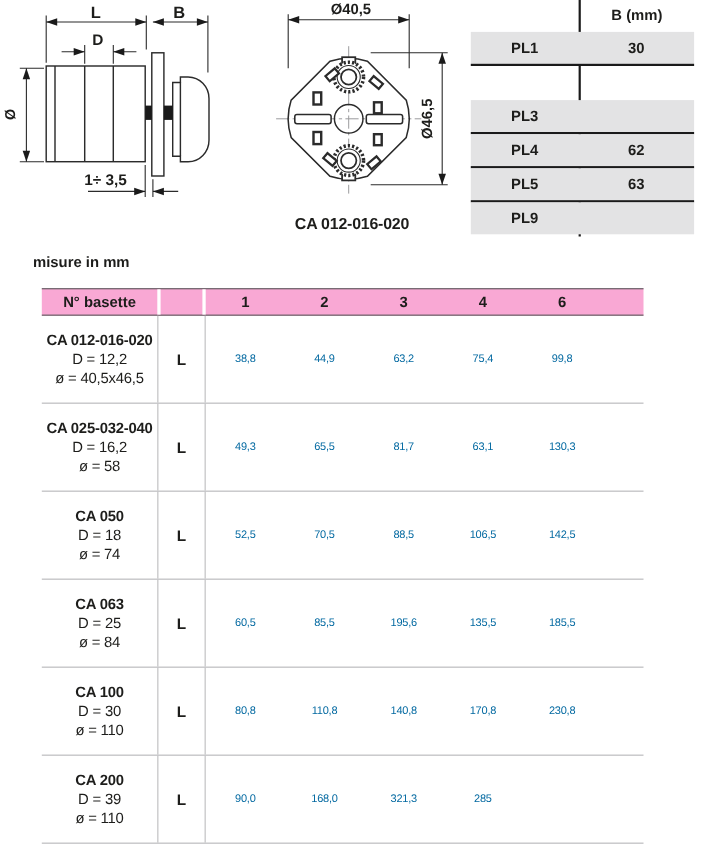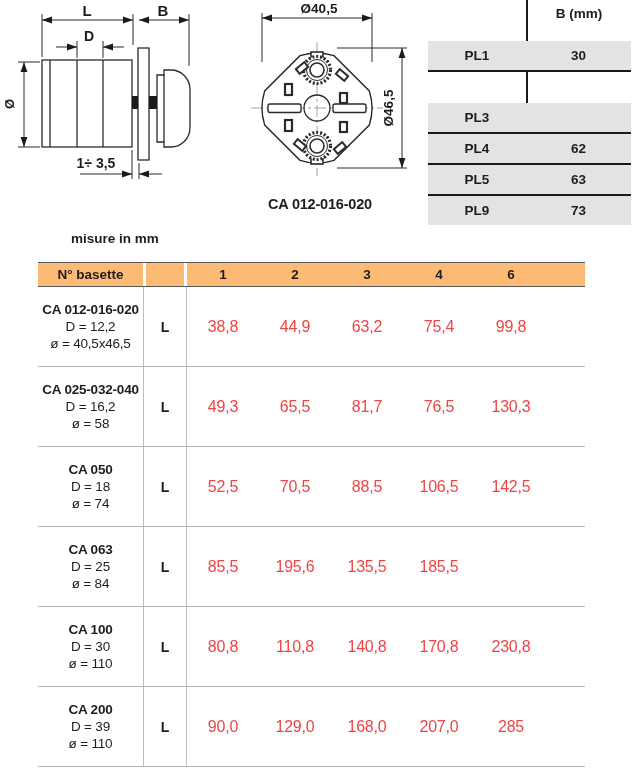--- a/index.html
+++ b/index.html
@@ -16,54 +16,54 @@
   }
   
   .btable{position:absolute;left:428px;top:0;width:203px;height:216px;padding-left:41px;}
   .btable .bheader{
     position:absolute;left:99px;top:0;width:104px;height:28px;line-height:28px;
     text-align:center;font-weight:bold;font-size:13.5px;
   }
   .btable .vline{position:absolute;left:98px;top:0;width:2px;height:215px;background:#1a1a1a;}
   .brow{
     position:absolute;left:0;width:203px;height:29px;background:#e3e3e4;
-    display:grid;grid-template-columns:98px 105px;margin-top:12px;
+    display:grid;grid-template-columns:98px 105px;
   }
   .brow div{
     text-align:center;line-height:29px;font-weight:bold;font-size:13.5px;
   }
   .brow-border{border-bottom:2px solid #1a1a1a;}
   
-  .note{position:absolute;left:30px;top:231px;font-weight:bold;font-size:13.5px;margin-left:41px;}
+  .note{position:absolute;left:30px;top:231px;font-weight:bold;font-size:13.5px;}
   
   .mtable{position:absolute;left:38px;top:262px;width:547px;}
   .mrow{
     display:grid;grid-template-columns:105px 44px repeat(5,72px) 1fr;
     box-sizing:border-box;
   }
   .mhead{
-    height:25px;background:#fdba74;border-top:1px solid #59595b;border-bottom:1px solid #59595b;
+    height:25px;background:#f9a8d4;border-top:1px solid #59595b;border-bottom:1px solid #59595b;
   }
   .mhead div{
     text-align:center;line-height:23px;font-weight:bold;font-size:13.5px;
   }
   .mhead .lcol{border-left:3px solid #fff;border-right:3px solid #fff;}
   .mdata{height:80px;border-bottom:1px solid #b6b6b8;}
   .mdata .namecell{
     display:flex;flex-direction:column;justify-content:center;align-items:center;
     font-size:13.5px;line-height:17px;letter-spacing:-0.2px;
   }
   .mdata .namecell .model{font-weight:bold;}
   .mdata .lcol{
     display:flex;align-items:center;justify-content:center;font-weight:bold;font-size:14px;
     border-left:1px solid #bcbcbe;border-right:1px solid #bcbcbe;
   }
   .mdata .val{
     display:flex;align-items:center;justify-content:center;
-    font-size:16px;color:#ef4444;letter-spacing:-0.2px;
+    font-size:10px;color:#0369a1;letter-spacing:-0.2px;
   }
 </style>
 </head>
 <body>
 
 <svg class="abs" style="left:0;top:0" width="220" height="212" viewBox="0 0 220 212">
   <g stroke="#2b2b2b" stroke-width="1.3" fill="none">
 
     <rect x="42" y="60" width="90" height="87"></rect>
     <line x1="50" y1="60" x2="50" y2="147"></line>
@@ -201,21 +201,20 @@
   <div class="brow brow-border" style="top:122px">
     <div>PL4</div>
     <div>62</div>
   </div>
   <div class="brow brow-border" style="top:153px">
     <div>PL5</div>
     <div>63</div>
   </div>
   <div class="brow" style="top:184px">
     <div>PL9</div>
-    <div>73</div>
   </div>
 </div>
 
 <div class="note">misure in mm</div>
 
 <div class="mtable">
   <div class="mrow mhead">
     <div>N° basette</div>
     <div class="lcol"></div>
     <div>1</div>
@@ -244,21 +243,21 @@
   <div class="mrow mdata">
     <div class="namecell">
       <span class="model">CA 025-032-040</span>
       <span>D = 16,2</span>
       <span>ø = 58</span>
     </div>
     <div class="lcol">L</div>
     <div class="val">49,3</div>
     <div class="val">65,5</div>
     <div class="val">81,7</div>
-    <div class="val">76,5</div>
+    <div class="val">63,1</div>
     <div class="val">130,3</div>
     <div></div>
   </div>
 
   <div class="mrow mdata">
     <div class="namecell">
       <span class="model">CA 050</span>
       <span>D = 18</span>
       <span>ø = 74</span>
     </div>
@@ -271,20 +270,21 @@
     <div></div>
   </div>
 
   <div class="mrow mdata">
     <div class="namecell">
       <span class="model">CA 063</span>
       <span>D = 25</span>
       <span>ø = 84</span>
     </div>
     <div class="lcol">L</div>
+    <div class="val">60,5</div>
     <div class="val">85,5</div>
     <div class="val">195,6</div>
     <div class="val">135,5</div>
     <div class="val">185,5</div>
     <div></div>
   </div>
 
   <div class="mrow mdata">
     <div class="namecell">
       <span class="model">CA 100</span>
@@ -301,19 +301,18 @@
   </div>
 
   <div class="mrow mdata">
     <div class="namecell">
       <span class="model">CA 200</span>
       <span>D = 39</span>
       <span>ø = 110</span>
     </div>
     <div class="lcol">L</div>
     <div class="val">90,0</div>
-    <div class="val">129,0</div>
     <div class="val">168,0</div>
-    <div class="val">207,0</div>
+    <div class="val">321,3</div>
     <div class="val">285</div>
     <div></div>
   </div>
 </div>
 
 </body></html>

